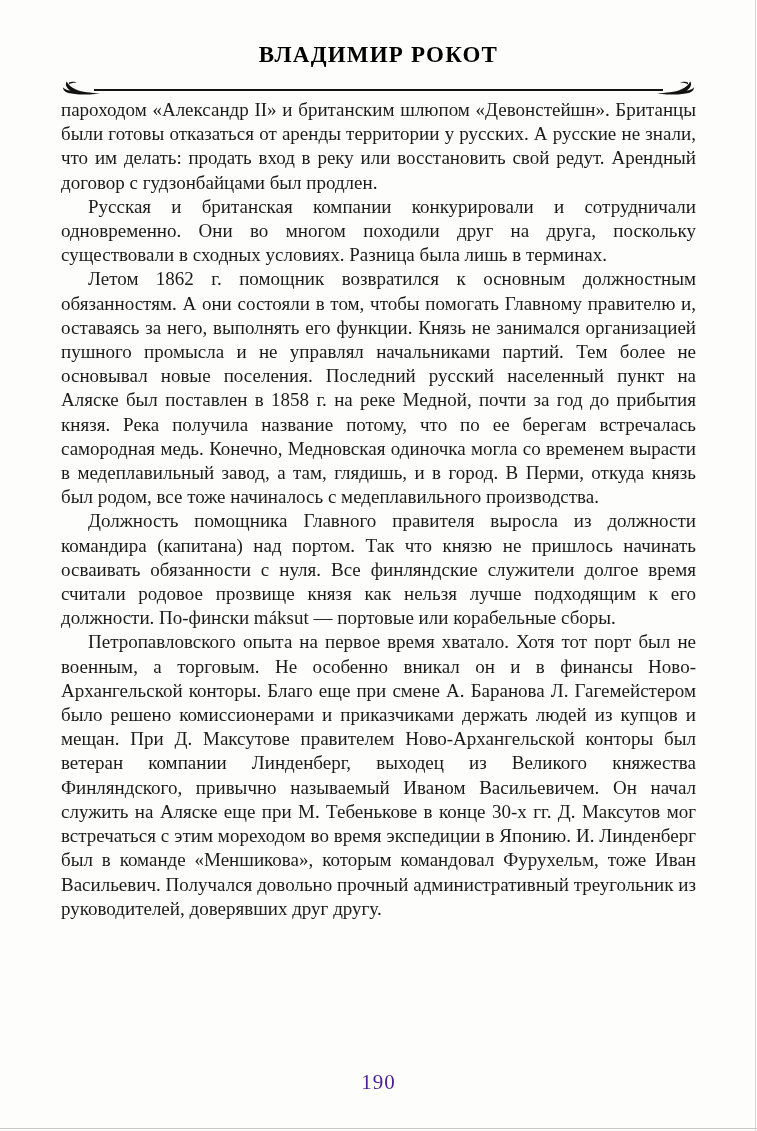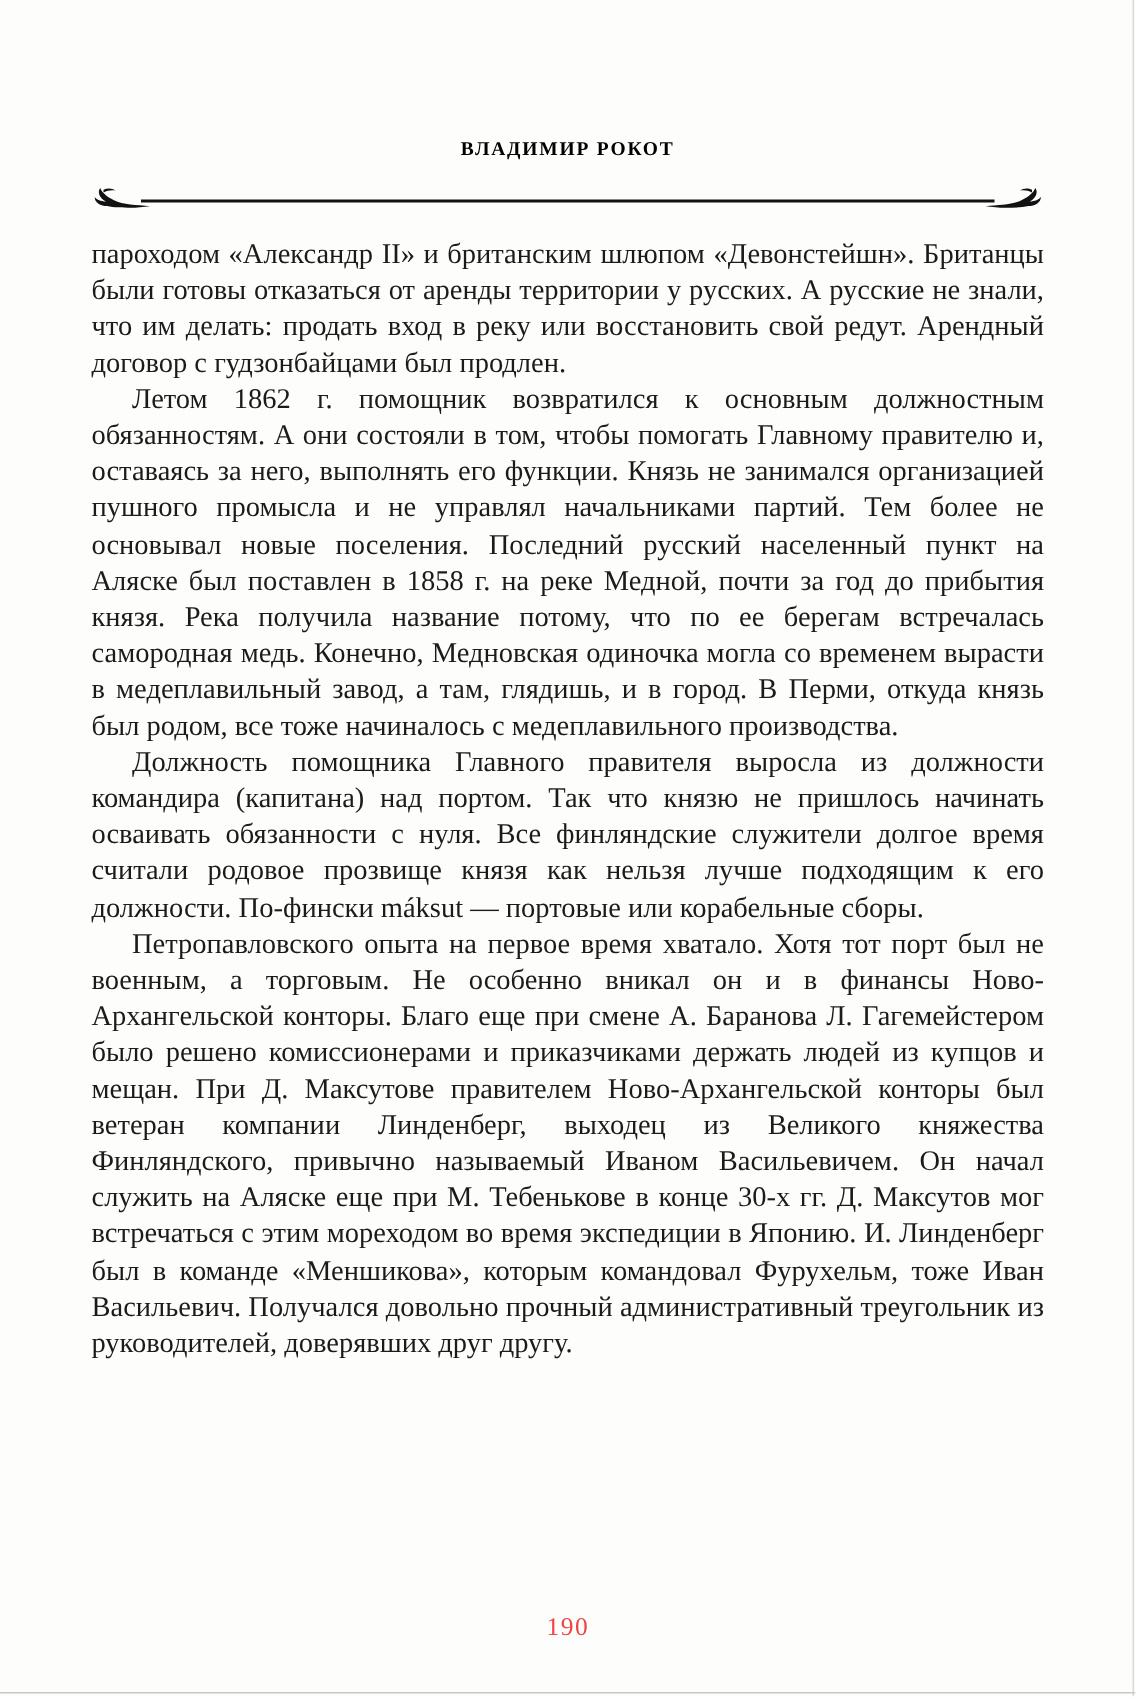--- a/index.html
+++ b/index.html
@@ -39,27 +39,26 @@
     bottom: 0;
     right: 1px;
     width: 1px;
     background: #d9d9d5;
   }
 
   .running-header {
     text-align: center;
   }
   .header-title {
-    font-size: 13px;
+    font-size: 23px;
     font-weight: bold;
     letter-spacing: 1.2px;
     color: #000;
     line-height: 22px;
     white-space: nowrap;
-    margin-top: 44px;
   }
   .rule-row {
     display: flex;
     align-items: center;
     margin-top: 14px;
     height: 18px;
     padding: 0 2px;
   }
   .rule-line {
     flex: 1;
@@ -72,39 +71,39 @@
   .flourish {
     width: 38px;
     height: 17px;
     flex: 0 0 auto;
     z-index: 1;
   }
   .flourish svg { display: block; }
   .flourish.right svg { transform: scaleX(-1); }
 
   .page-body {
-    margin-top: 16px;
+    margin-top: 0;
     font-size: 19px;
     line-height: 24.2px;
     text-align: justify;
   }
   .para { margin: 0; padding: 0; }
   .para.indent { text-indent: 27px; }
 
   .page-footer {
     position: absolute;
     left: 0;
     right: 0;
     bottom: 36px;
     text-align: center;
   }
   .page-number {
-    font-size: 17px;
+    font-size: 21px;
     letter-spacing: 1px;
-    color: #ef4444;
+    color: #4c1d95;
   }
 </style>
 </head>
 <body>
 
 <div class="scan-page">
 
   <header class="running-header">
     <div class="header-title">ВЛАДИМИР РОКОТ</div>
     <div class="rule-row">
@@ -119,20 +118,21 @@
         <svg viewBox="0 0 38 17" width="38" height="17" xmlns="http://www.w3.org/2000/svg">
           <path fill="#121212" d="M37 12.5 C28 11.5 19 11.5 13 8.5 C8 6.2 4.8 3.2 3.8 0.4 C1.6 3.2 3.6 7.4 7.6 9.4 C4.4 9.2 1.2 8.2 0 6.2 C0 10.2 4.2 12.4 8.4 12.4 C13.5 13.6 21 13.5 27 13.5 Z"></path>
           <path fill="#121212" d="M6 1.5 C8.5 0.2 12 0.4 14 2 C11 1.6 8.5 2 6 3.4 Z"></path>
         </svg>
       </span>
     </div>
   </header>
 
   <main class="page-body">
     <p class="para">пароходом «Александр II» и британским шлюпом «Девонстейшн». Британцы были готовы отказаться от аренды территории у русских. А русские не знали, что им делать: продать вход в реку или восстановить свой редут. Арендный договор с гудзонбайцами был продлен.</p>
+    <p class="para indent">Русская и британская компании конкурировали и сотрудничали одновременно. Они во многом походили друг на друга, поскольку существовали в сходных условиях. Разница была лишь в терминах.</p>
     <p class="para indent">Летом 1862 г. помощник возвратился к основным должностным обязанностям. А они состояли в том, чтобы помогать Главному правителю и, оставаясь за него, выполнять его функции. Князь не занимался организацией пушного промысла и не управлял начальниками партий. Тем более не основывал новые поселения. Последний русский населенный пункт на Аляске был поставлен в 1858 г. на реке Медной, почти за год до прибытия князя. Река получила название потому, что по ее берегам встречалась самородная медь. Конечно, Медновская одиночка могла со временем вырасти в медеплавильный завод, а там, глядишь, и в город. В Перми, откуда князь был родом, все тоже начиналось с медеплавильного производства.</p>
     <p class="para indent">Должность помощника Главного правителя выросла из должности командира (капитана) над портом. Так что князю не пришлось начинать осваивать обязанности с нуля. Все финляндские служители долгое время считали родовое прозвище князя как нельзя лучше подходящим к его должности. По-фински máksut — портовые или корабельные сборы.</p>
     <p class="para indent">Петропавловского опыта на первое время хватало. Хотя тот порт был не военным, а торговым. Не особенно вникал он и в финансы Ново-Архангельской конторы. Благо еще при смене А. Баранова Л. Гагемейстером было решено комиссионерами и приказчиками держать людей из купцов и мещан. При Д. Максутове правителем Ново-Архангельской конторы был ветеран компании Линденберг, выходец из Великого княжества Финляндского, привычно называемый Иваном Васильевичем. Он начал служить на Аляске еще при М. Тебенькове в конце 30-х гг. Д. Максутов мог встречаться с этим мореходом во время экспедиции в Японию. И. Линденберг был в команде «Меншикова», которым командовал Фурухельм, тоже Иван Васильевич. Получался довольно прочный административный треугольник из руководителей, доверявших друг другу.</p>
   </main>
 
   <footer class="page-footer">
     <div class="page-number">190</div>
   </footer>
 
 </div>

